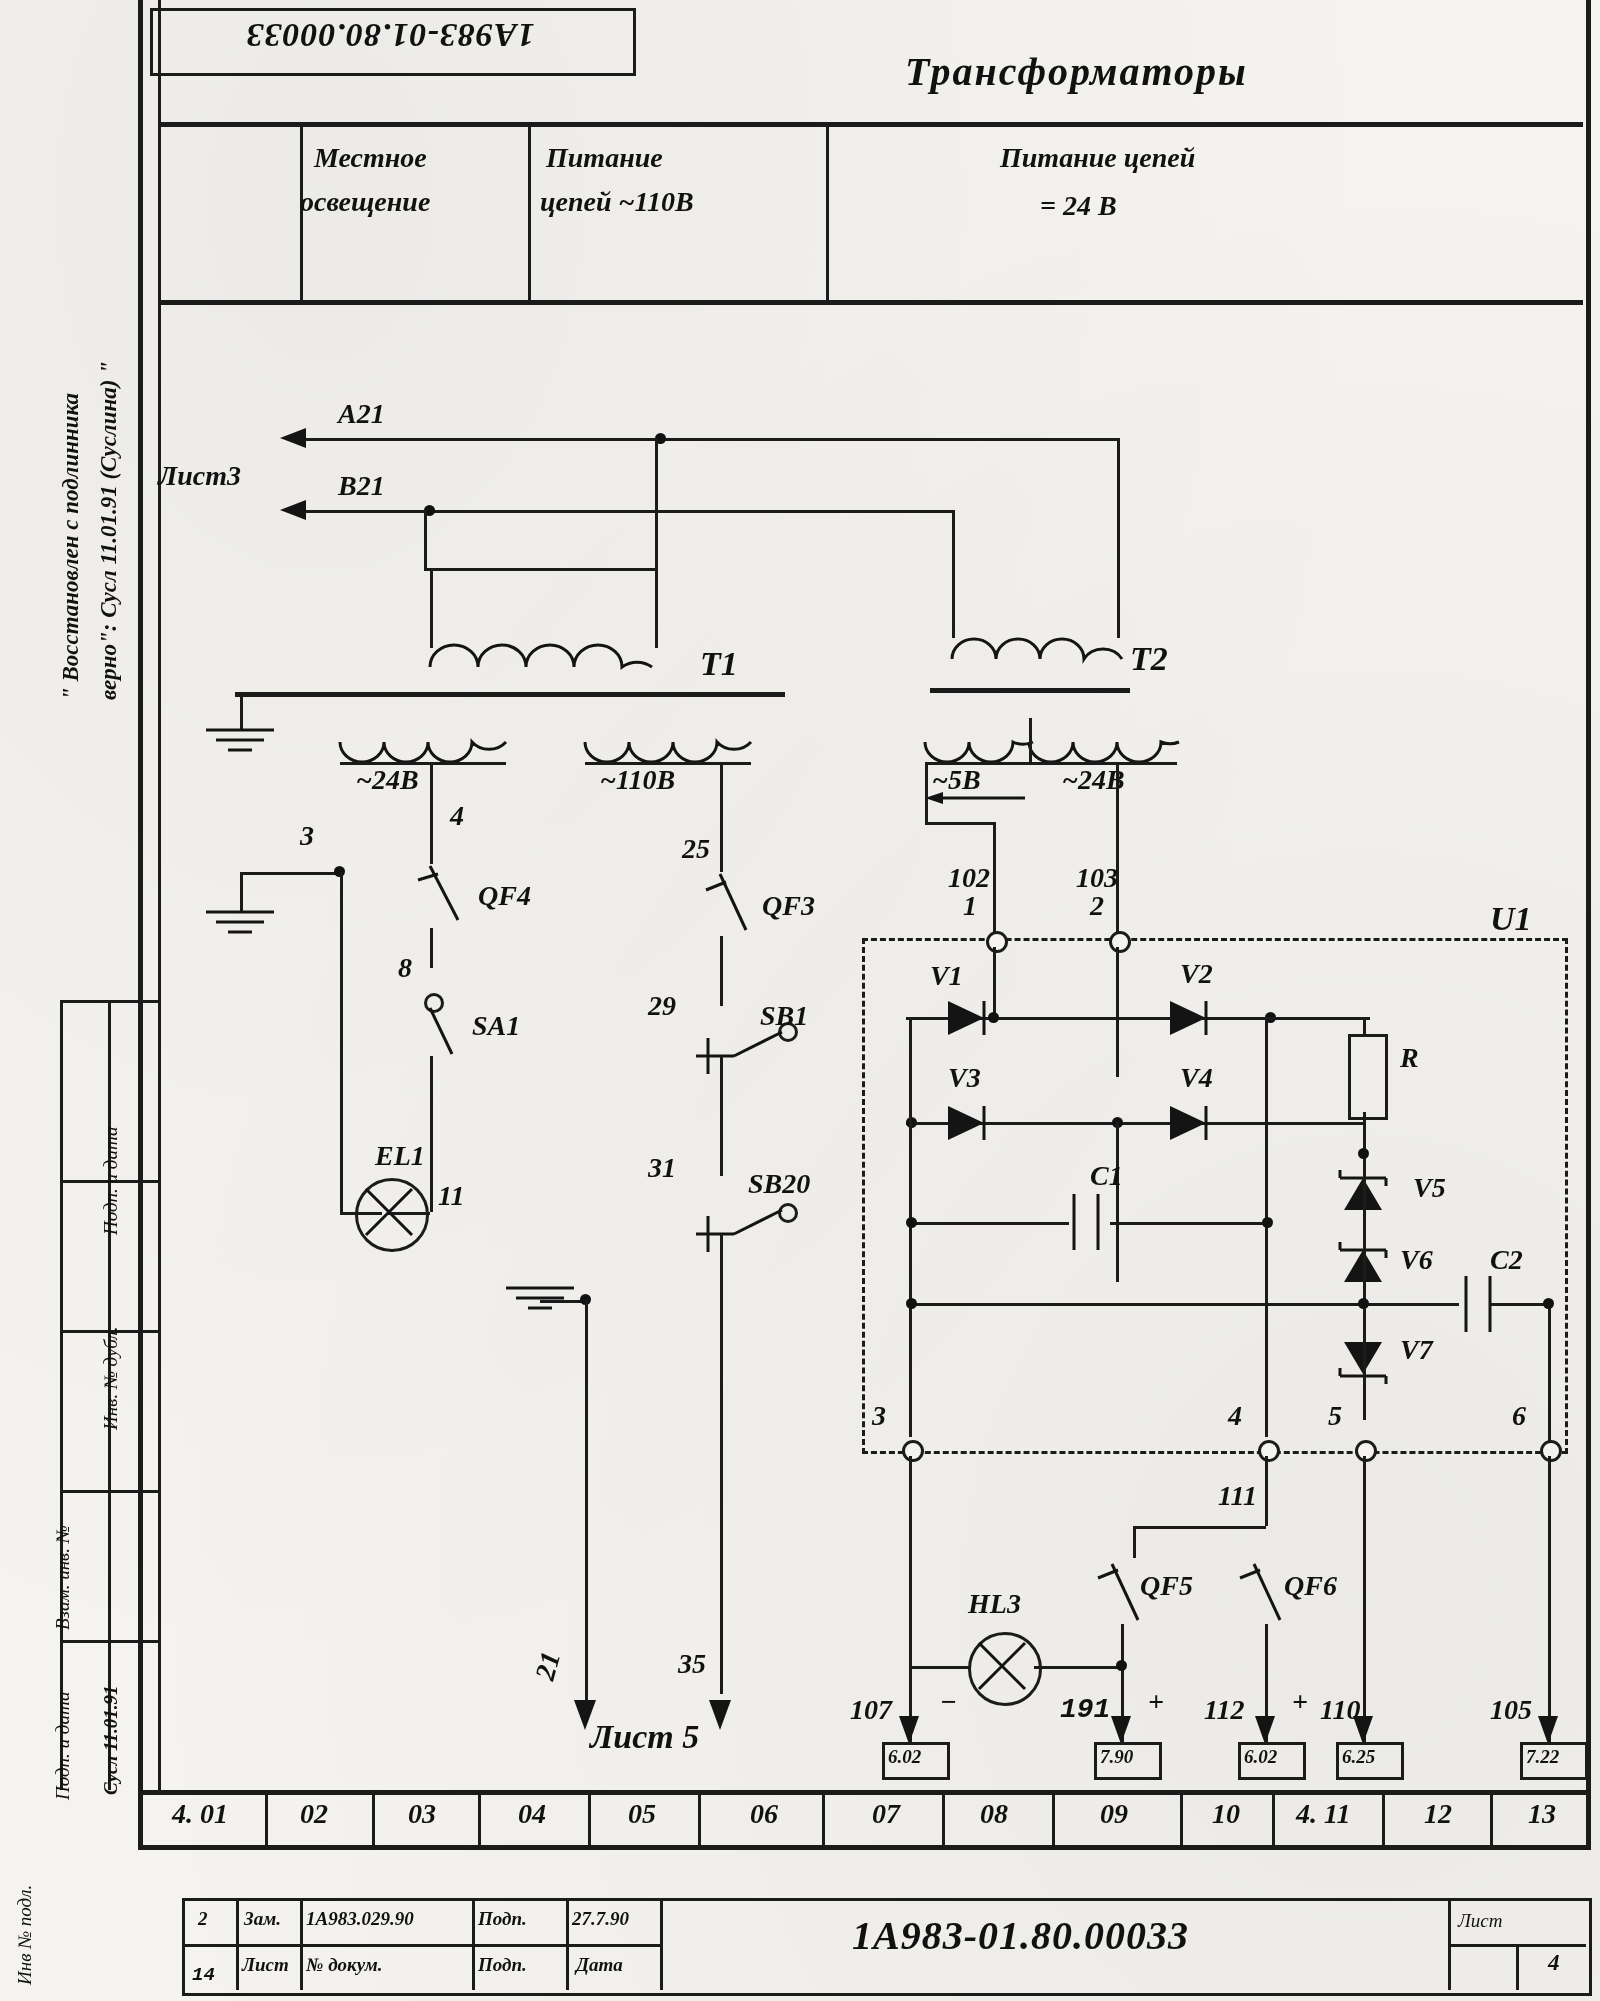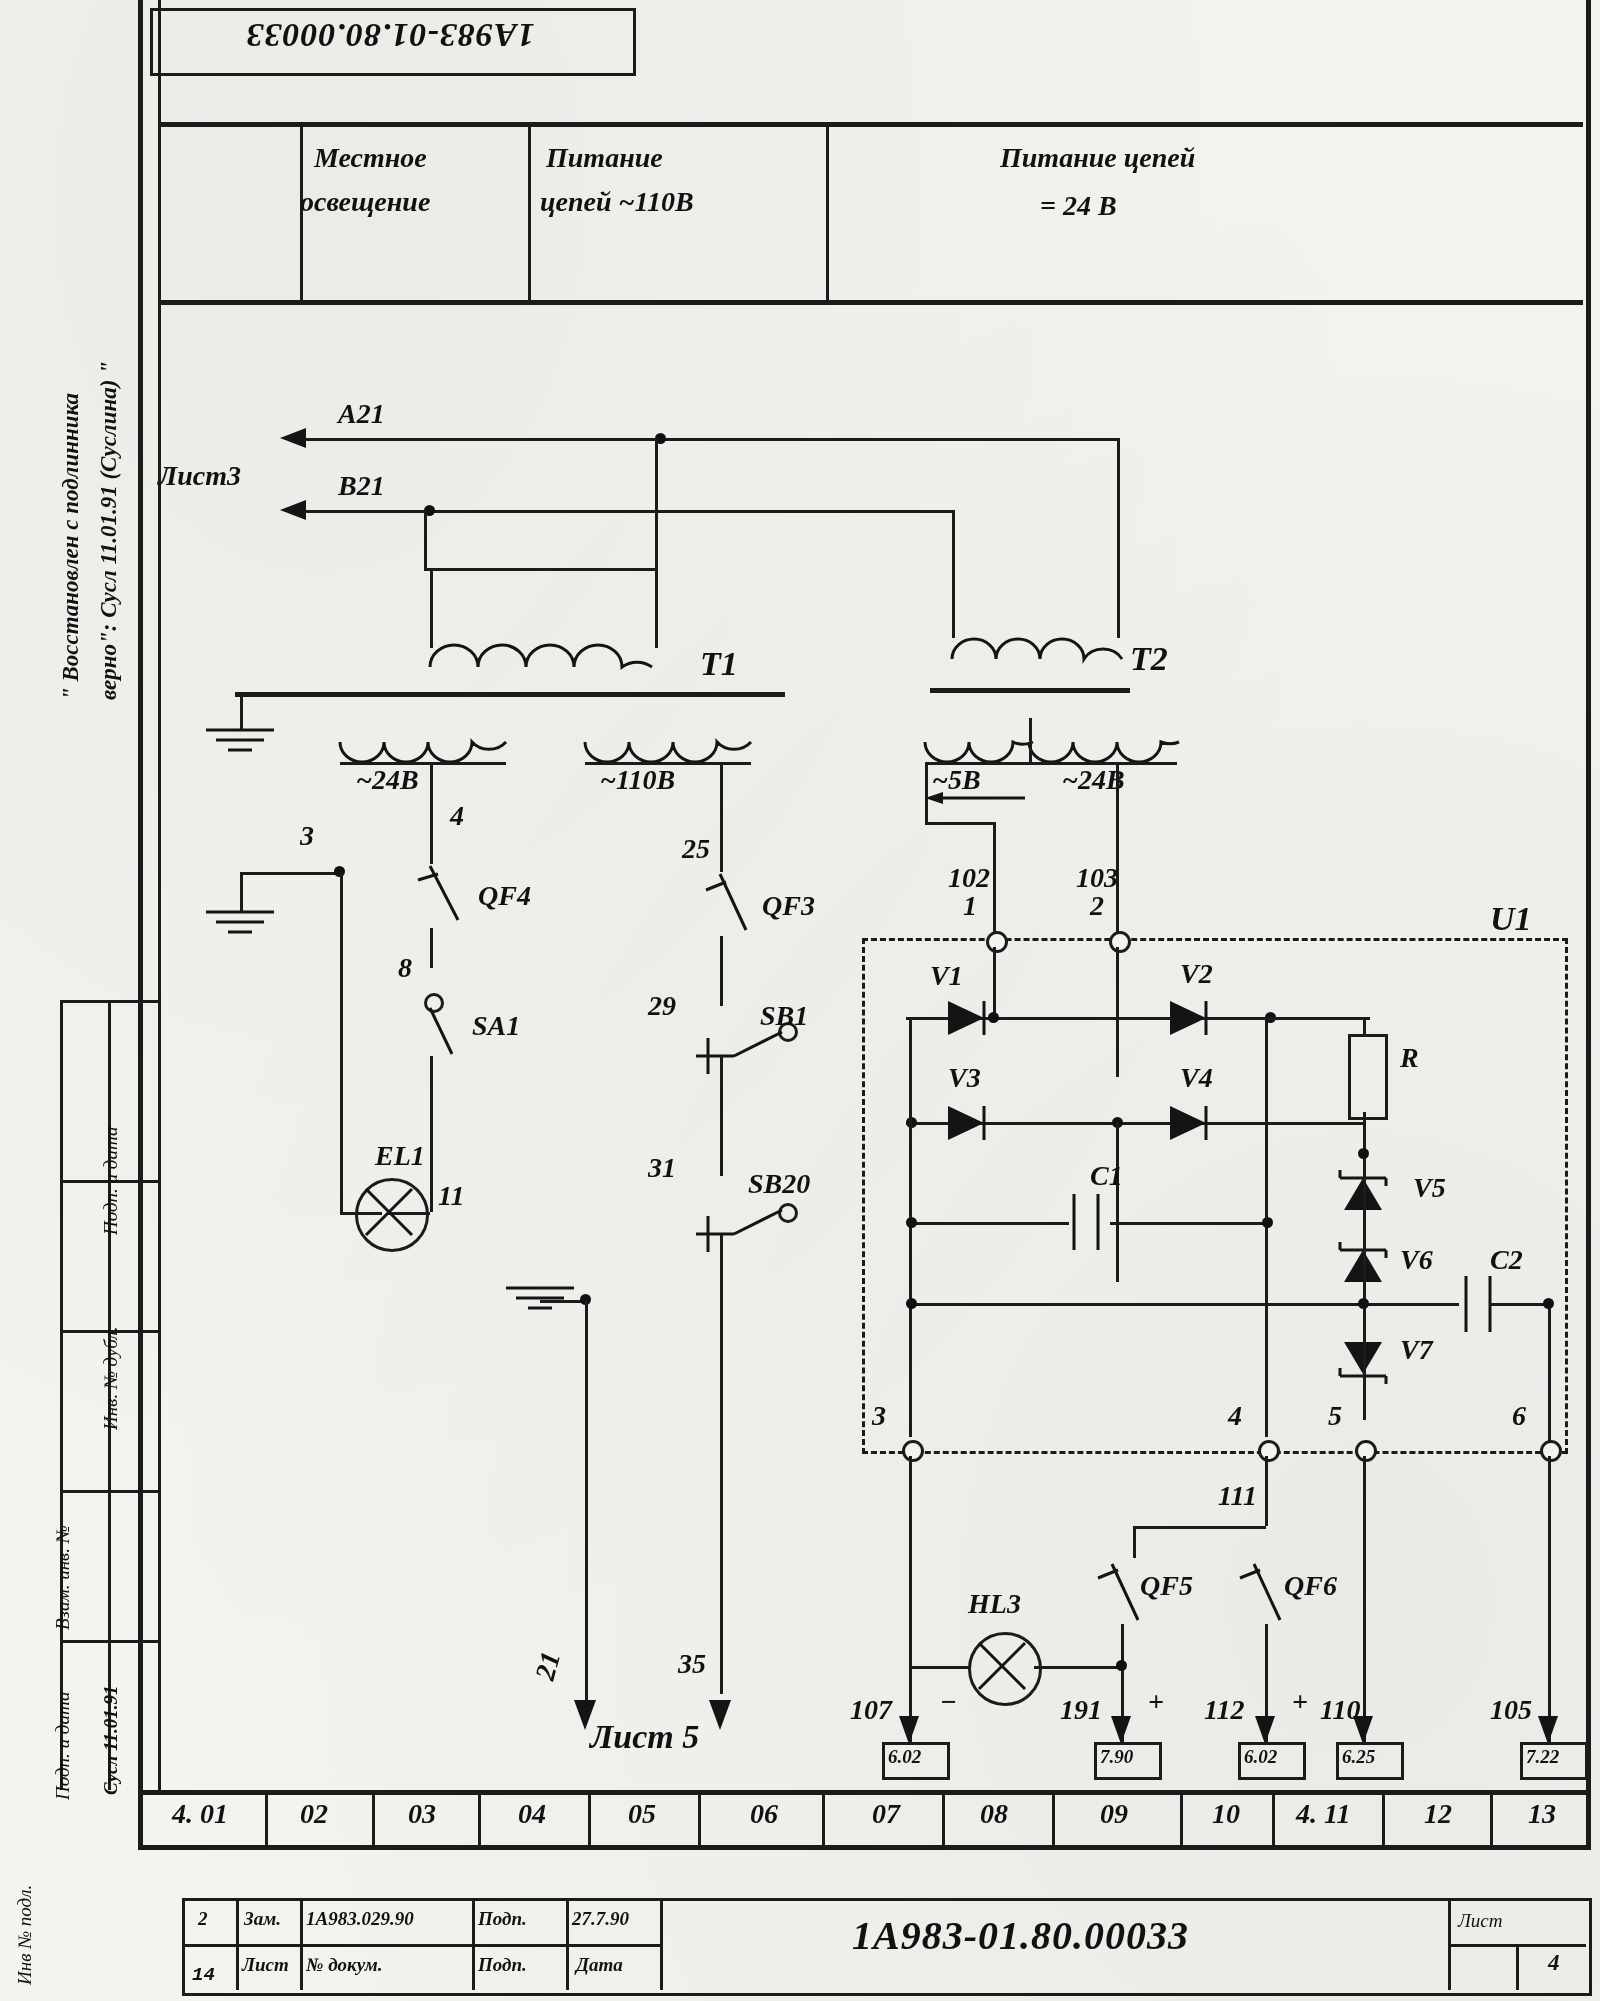--- a/index.html
+++ b/index.html
@@ -38,20 +38,21 @@
 
   <div class="ln v2" style="left:138px;top:0px;height:1850px;"></div>
   <div class="ln v" style="left:158px;top:0px;height:1790px;"></div>
   <div class="ln h2" style="left:138px;top:1790px;width:1452px;"></div>
   <div class="ln h2" style="left:138px;top:1845px;width:1452px;"></div>
   <div class="ln v2" style="left:1586px;top:0px;height:1850px;"></div>
 
   <div class="box" style="left:150px;top:8px;width:480px;height:62px;"></div>
   <div class="txt hand xl rot180" style="left:165px;top:16px;width:450px;text-align:center;letter-spacing:1px;">1A983-01.80.00033</div>
 
+  <div class="txt hand" style="left:905px;top:48px;font-size:40px;letter-spacing:2px;">Трансформаторы</div>
 
   <div class="ln h2" style="left:158px;top:122px;width:1425px;"></div>
   <div class="ln h2" style="left:158px;top:300px;width:1425px;"></div>
   <div class="ln v" style="left:300px;top:122px;height:180px;"></div>
   <div class="ln v" style="left:528px;top:122px;height:180px;"></div>
   <div class="ln v" style="left:826px;top:122px;height:180px;"></div>
 
   <div class="txt hand lg" style="left:314px;top:142px;">Местное</div>
   <div class="txt hand lg" style="left:300px;top:186px;">освещение</div>
 
@@ -379,21 +380,21 @@
     </svg>
   <svg style="left:1350px;top:1700px;width:28px;height:46px;">
       <path class="fill" d="M13,44 L3,16 L23,16 Z"></path>
     </svg>
   <svg style="left:1535px;top:1700px;width:28px;height:46px;">
       <path class="fill" d="M13,44 L3,16 L23,16 Z"></path>
     </svg>
 
   <div class="txt hand lg" style="left:850px;top:1694px;">107</div>
   <div class="txt hand lg" style="left:940px;top:1686px;">−</div>
-  <div class="txt hand lg" style="left:1060px;top:1694px;">191</div>
+  <div class="txt hand lg" style="left:1060px;top:1694px;font-family:Liberation Mono, monospace;">191</div>
   <div class="txt hand lg" style="left:1148px;top:1686px;">+</div>
   <div class="txt hand lg" style="left:1204px;top:1694px;">112</div>
   <div class="txt hand lg" style="left:1292px;top:1686px;">+</div>
   <div class="txt hand lg" style="left:1320px;top:1694px;">110</div>
   <div class="txt hand lg" style="left:1490px;top:1694px;">105</div>
 
   <div class="box" style="left:882px;top:1742px;width:62px;height:32px;"></div>
   <div class="txt hand sm" style="left:888px;top:1746px;">6.02</div>
   <div class="box" style="left:1094px;top:1742px;width:62px;height:32px;"></div>
   <div class="txt hand sm" style="left:1100px;top:1746px;">7.90</div>

